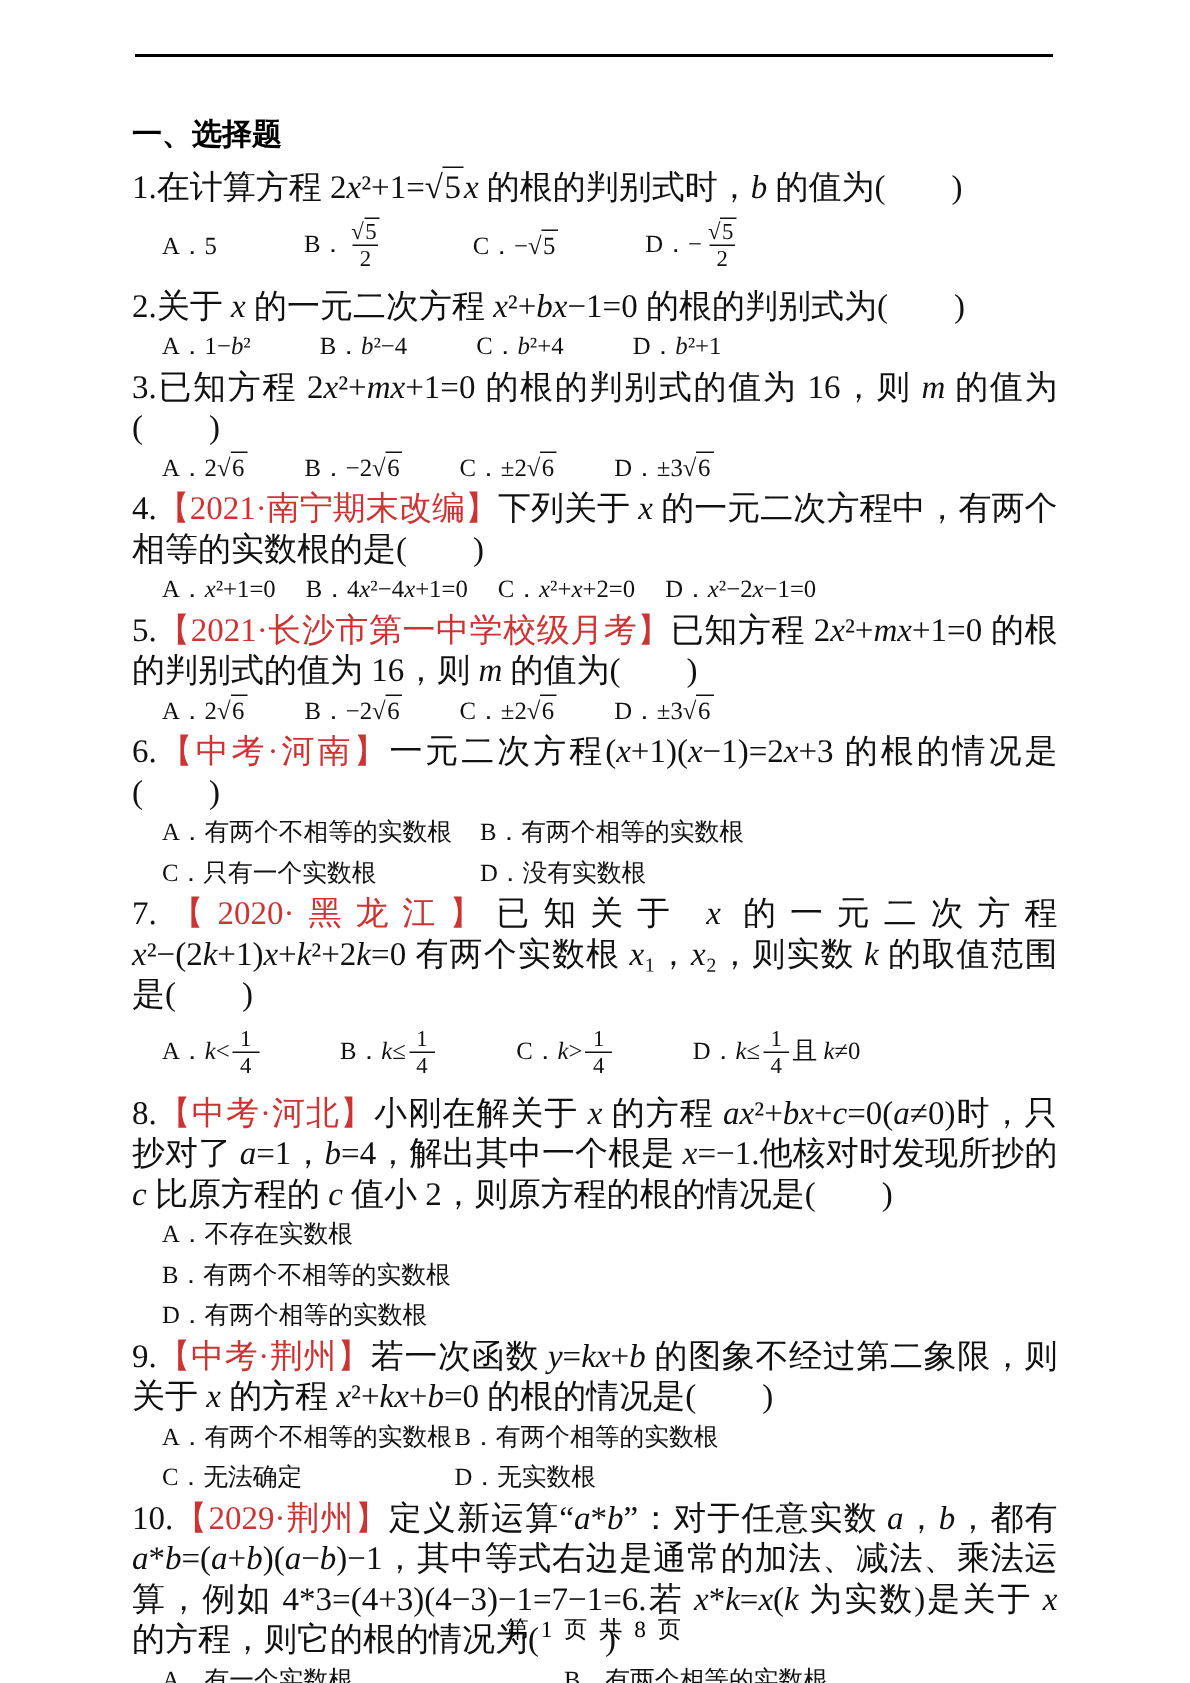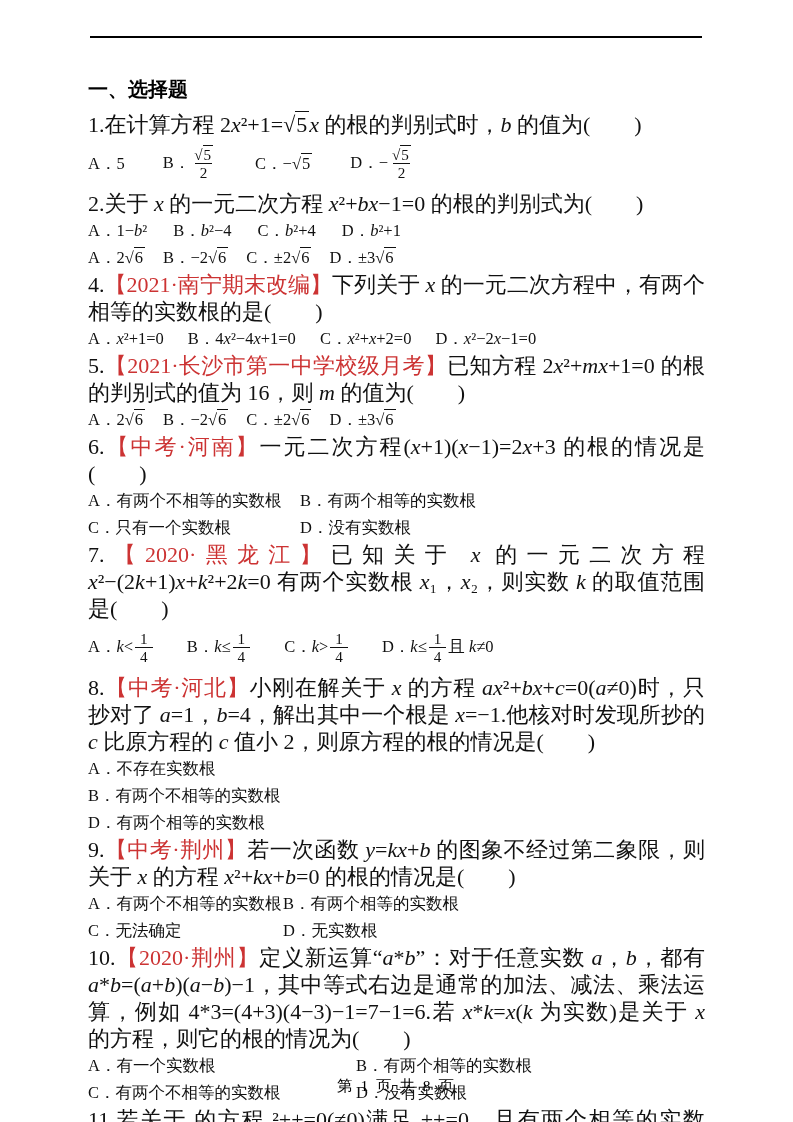--- a/index.html
+++ b/index.html
@@ -16,21 +16,21 @@
   }
   .section-heading{
     font-family:"Liberation Sans","DejaVu Sans",sans-serif;
     font-weight:bold;font-size:20px;margin:0 0 8px 0;color:#000;
   }
   .question{margin:0;}
   .q-text{margin:0;font-size:22px;line-height:27px;text-align:justify;}
   .option-row{font-size:16.5px;line-height:27px;display:flex;align-items:center;flex-wrap:nowrap;}
   .option-row.cols{display:grid;align-items:center;}
   .option-row.tall{padding:8px 0;}
-  .option{white-space:nowrap;}
+  .option{white-space:nowrap;margin-left:20px;}
   em{font-family:"Liberation Serif","DejaVu Serif",serif;font-style:italic;}
   .red{color:#cc3333;}
   .sqrt::before{content:"\221A";}
   .sqrt .rad{border-top:1px solid currentColor;padding:0 2px 0 1px;}
   .frac{display:inline-flex;flex-direction:column;align-items:center;vertical-align:middle;line-height:1.15;font-size:0.92em;margin:0 2px;}
   .frac .num{padding:0 2px;}
   .frac .den{border-top:1px solid currentColor;padding:0 5px;}
   .page-footer{
     position:absolute;top:1076px;left:0;right:0;text-align:center;
     font-size:15.5px;color:#000000;letter-spacing:2px;
@@ -62,30 +62,31 @@
       <section class="question">
         <p class="q-text">2.关于 <em>x</em> 的一元二次方程 <em>x</em>²+<em>bx</em>−1=0 的根的判别式为(　　)</p>
         <div class="option-row" style="column-gap: 46px; gap: 26px;">
           <span class="option">A．1−<em>b</em>²</span>
           <span class="option">B．<em>b</em>²−4</span>
           <span class="option">C．<em>b</em>²+4</span>
           <span class="option">D．<em>b</em>²+1</span>
         </div>
       </section>
       <section class="question">
+        <p class="q-text">3.已知方程 2<em>x</em>²+<em>mx</em>+1=0 的根的判别式的值为 16，则 <em>m</em> 的值为(　　)</p>
         <div class="option-row" style="column-gap: 18px;">
           <span class="option">A．2<span class="sqrt"><span class="rad">6</span></span></span>
           <span class="option">B．−2<span class="sqrt"><span class="rad">6</span></span></span>
           <span class="option">C．±2<span class="sqrt"><span class="rad">6</span></span></span>
           <span class="option">D．±3<span class="sqrt"><span class="rad">6</span></span></span>
         </div>
       </section>
       <section class="question">
         <p class="q-text">4.<span class="red">【2021·南宁期末改编】</span>下列关于 <em>x</em> 的一元二次方程中，有两个相等的实数根的是(　　)</p>
-        <div class="option-row" style="column-gap: 24px;">
+        <div class="option-row" style="">
           <span class="option">A．<em>x</em>²+1=0</span>
           <span class="option">B．4<em>x</em>²−4<em>x</em>+1=0</span>
           <span class="option">C．<em>x</em>²+<em>x</em>+2=0</span>
           <span class="option">D．<em>x</em>²−2<em>x</em>−1=0</span>
         </div>
       </section>
       <section class="question">
         <p class="q-text">5.<span class="red">【2021·长沙市第一中学校级月考】</span>已知方程 2<em>x</em>²+<em>mx</em>+1=0 的根的判别式的值为 16，则 <em>m</em> 的值为(　　)</p>
         <div class="option-row" style="column-gap: 18px;">
           <span class="option">A．2<span class="sqrt"><span class="rad">6</span></span></span>
@@ -143,21 +144,21 @@
         <div class="option-row cols" style="grid-template-columns: 195px 1fr;">
           <span class="option">A．有两个不相等的实数根</span>
           <span class="option">B．有两个相等的实数根</span>
         </div>
         <div class="option-row cols" style="grid-template-columns: 195px 1fr;">
           <span class="option">C．无法确定</span>
           <span class="option">D．无实数根</span>
         </div>
       </section>
       <section class="question">
-        <p class="q-text">10.<span class="red">【2020·荆州】</span>定义新运算“<em>a</em>*<em>b</em>”：对于任意实数 <em>a</em>，<em>b</em>，都有 <em>a</em>*<em>b</em>=(<em>a</em>+<em>b</em>)(<em>a</em>−<em>b</em>)−1，其中等式右边是通常的加法、减法、乘法运算，例如 4*3=(4+3)(4−3)−1=7−1=6.若 <em>x</em>*<em>k</em>=<em>x</em>(<em>k</em> 为实数)是关于 <em>x</em> 的方程，则它的根的情况为(　　)</p>
+        <p class="q-text">10.<span class="red">【2029·荆州】</span>定义新运算“<em>a</em>*<em>b</em>”：对于任意实数 <em>a</em>，<em>b</em>，都有 <em>a</em>*<em>b</em>=(<em>a</em>+<em>b</em>)(<em>a</em>−<em>b</em>)−1，其中等式右边是通常的加法、减法、乘法运算，例如 4*3=(4+3)(4−3)−1=7−1=6.若 <em>x</em>*<em>k</em>=<em>x</em>(<em>k</em> 为实数)是关于 <em>x</em> 的方程，则它的根的情况为(　　)</p>
         <div class="option-row cols" style="grid-template-columns: 268px 1fr;">
           <span class="option">A．有一个实数根</span>
           <span class="option">B．有两个相等的实数根</span>
         </div>
         <div class="option-row cols" style="grid-template-columns: 268px 1fr;">
           <span class="option">C．有两个不相等的实数根</span>
           <span class="option">D．没有实数根</span>
         </div>
       </section>
       <section class="question">

